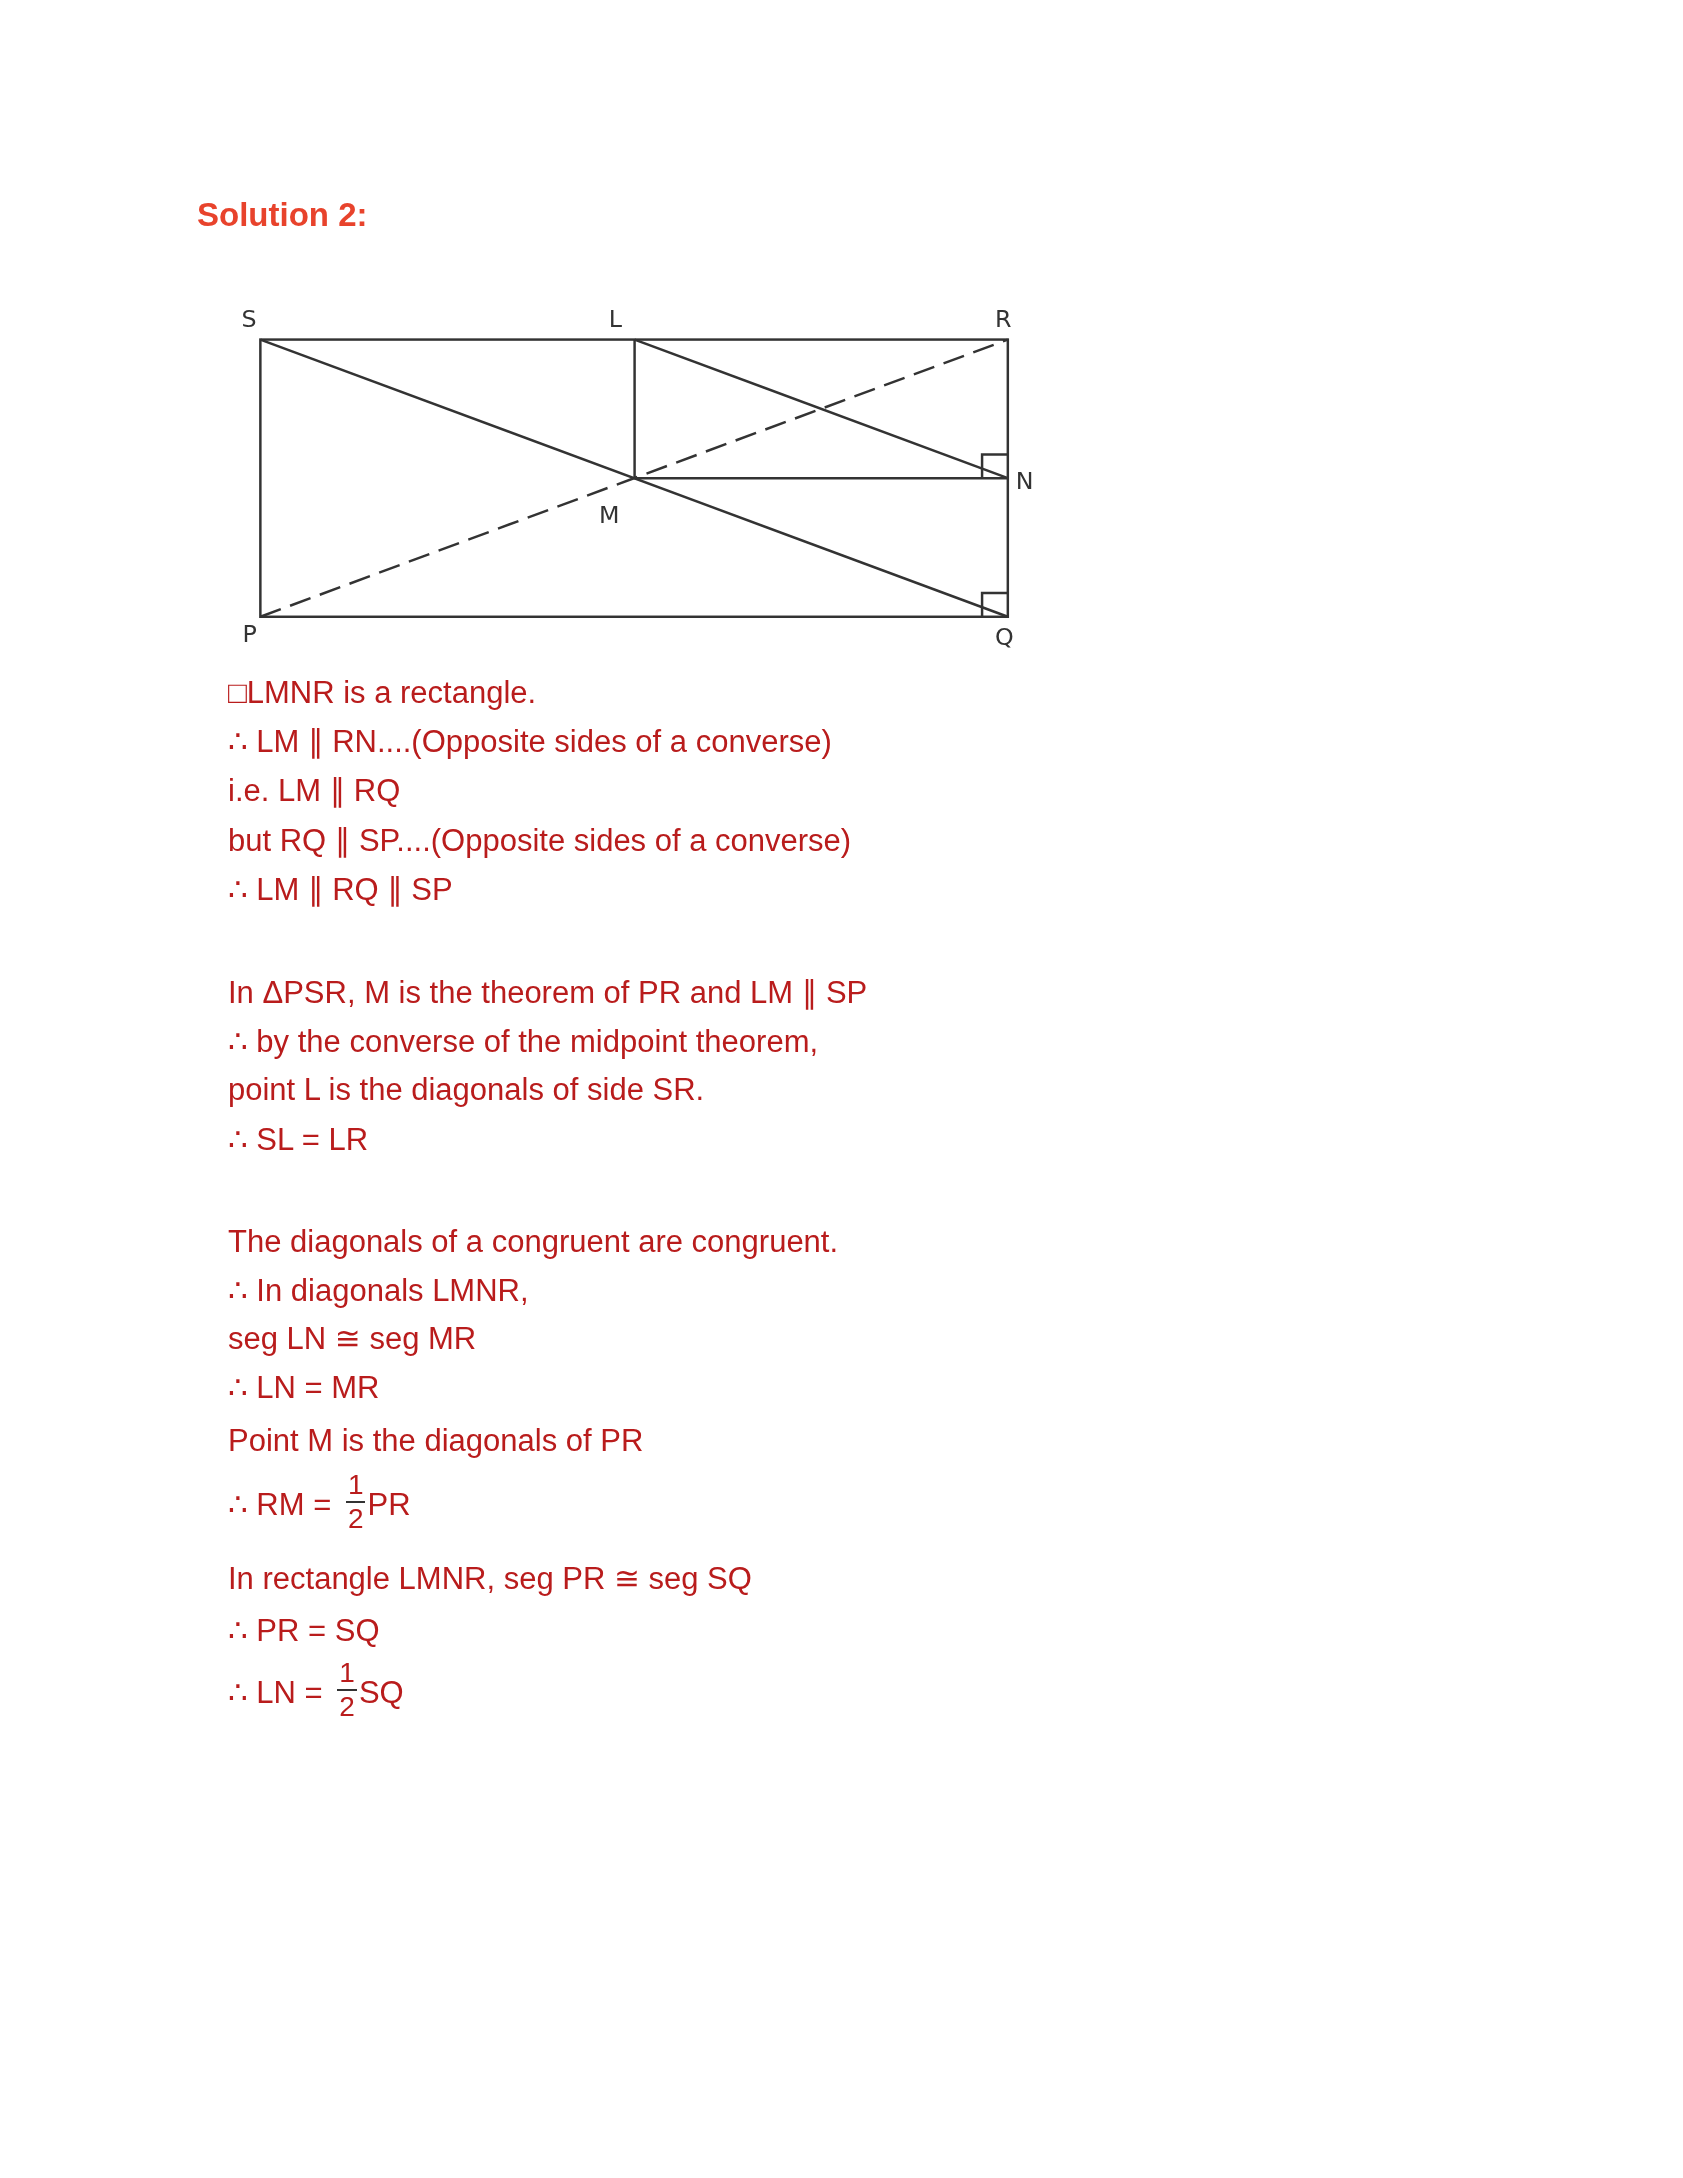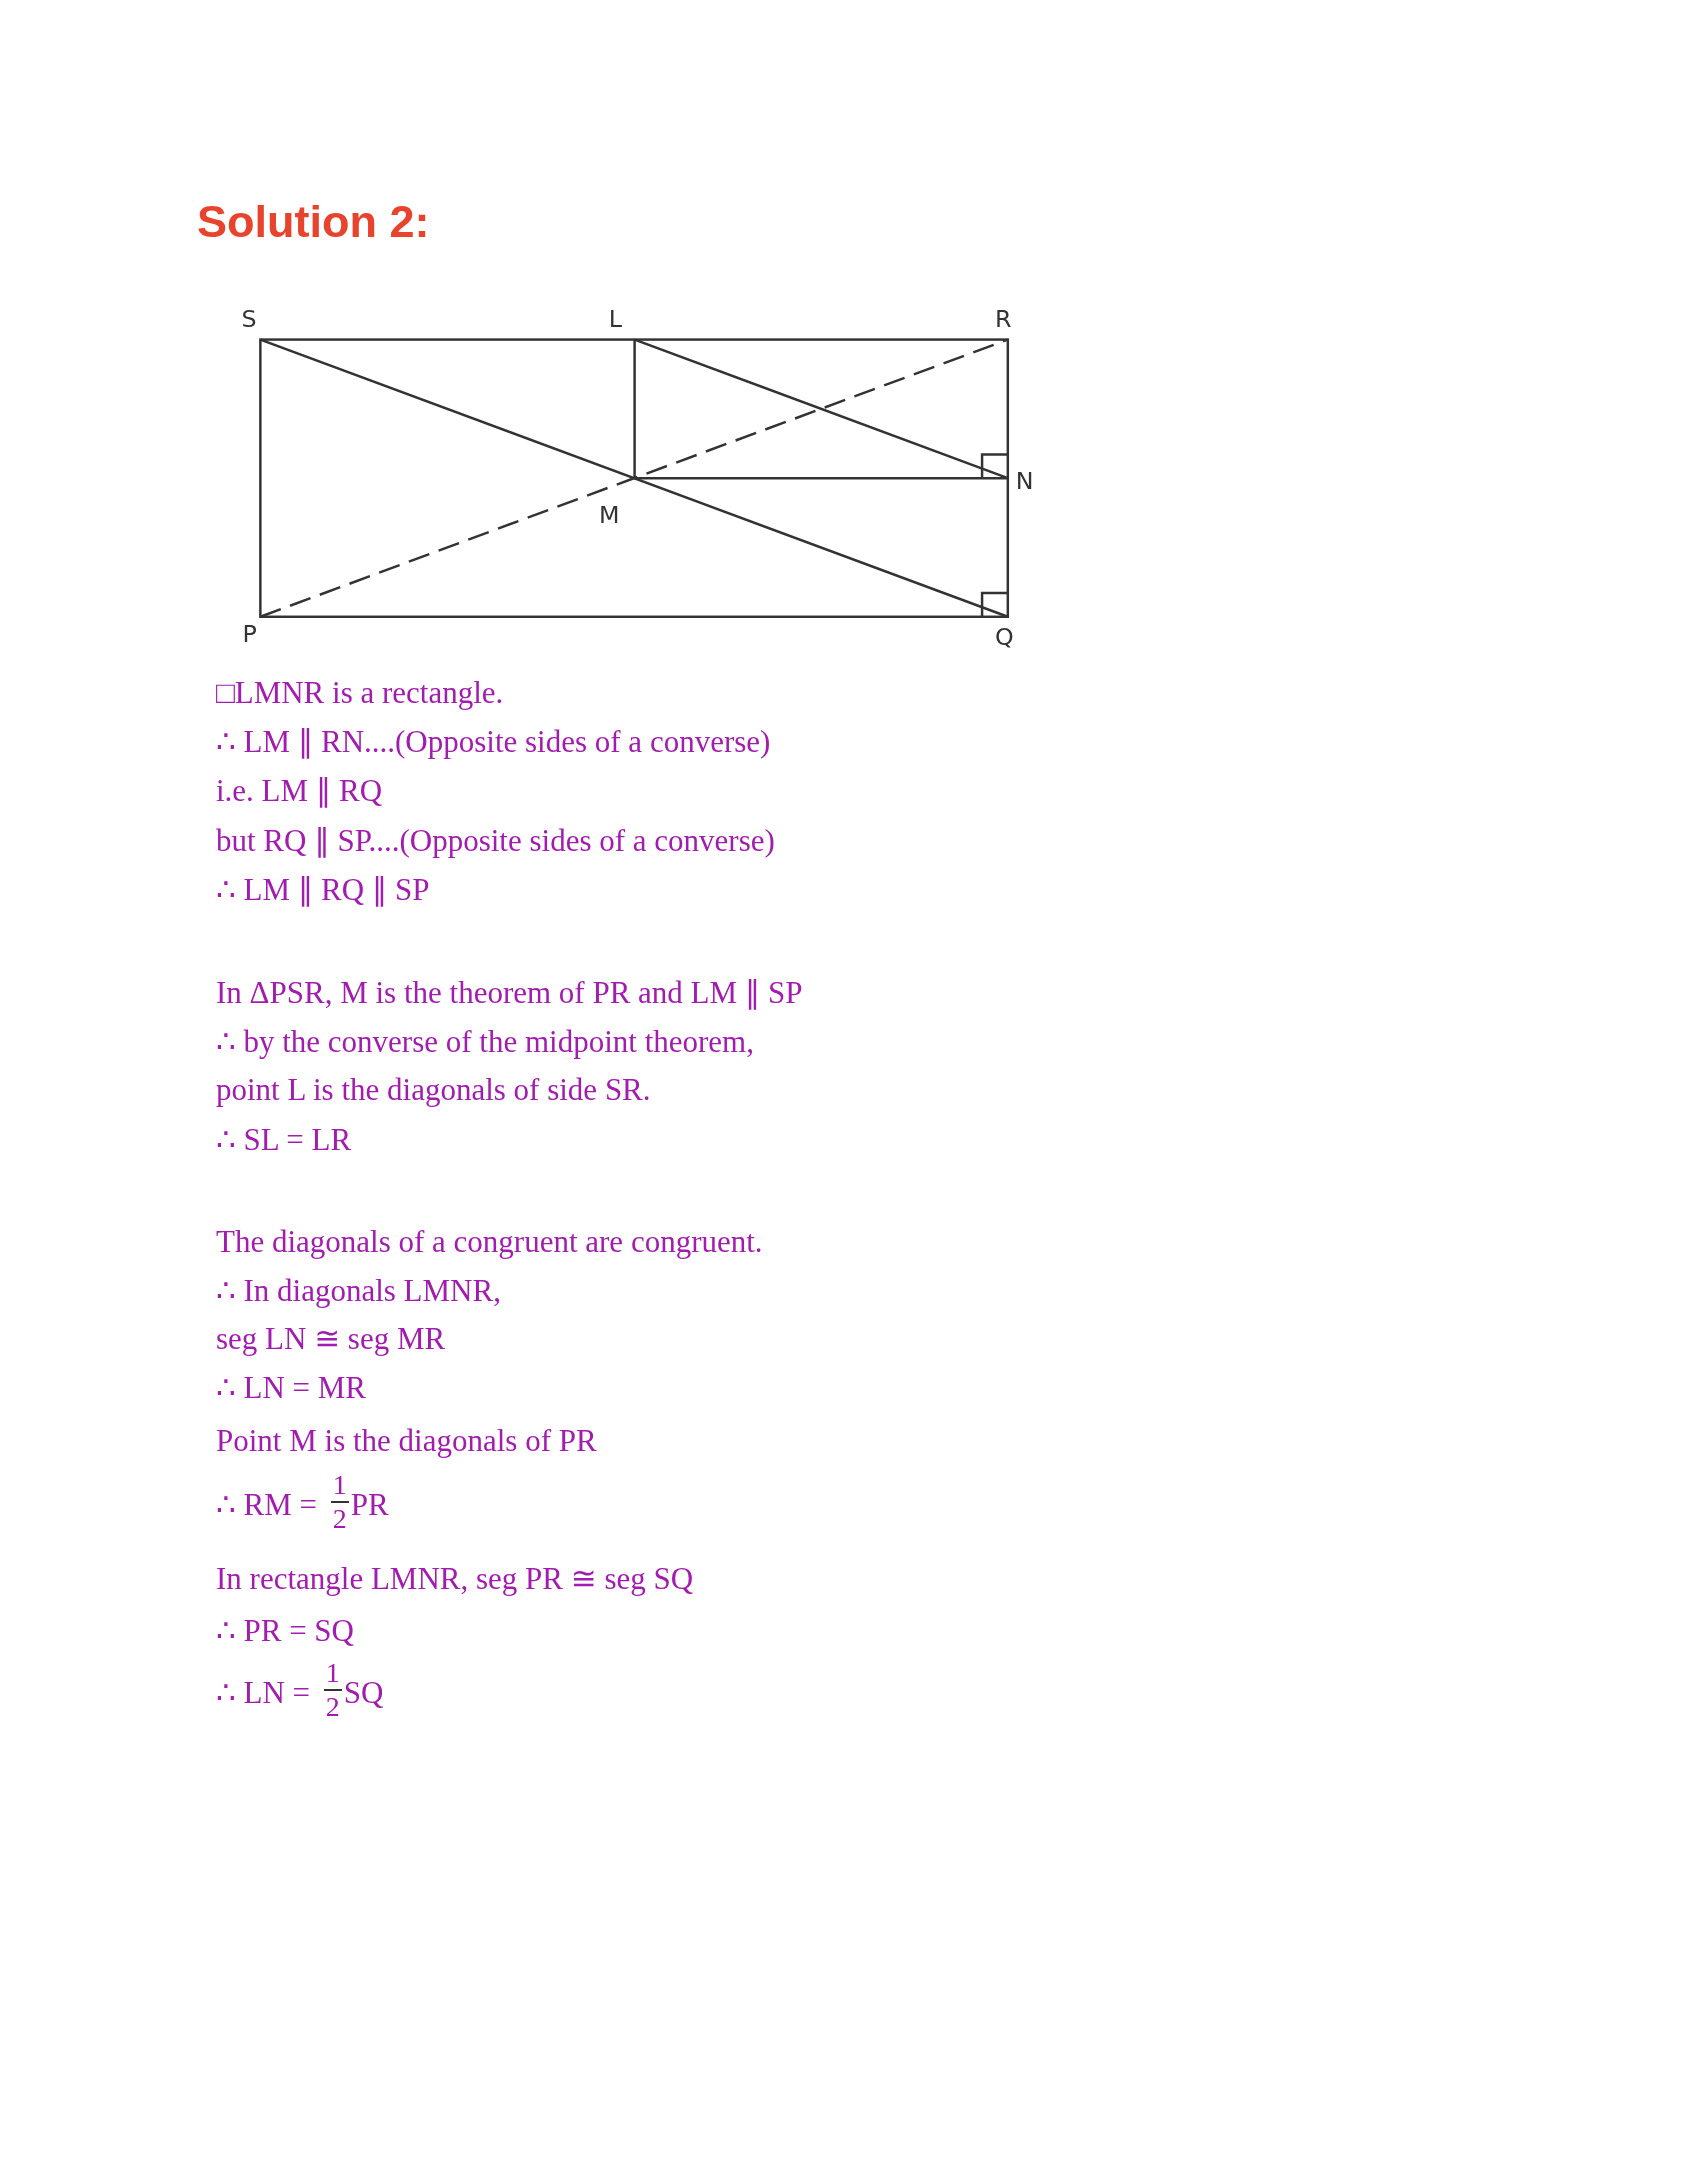--- a/index.html
+++ b/index.html
@@ -1,29 +1,29 @@
 <!DOCTYPE html>
 <html><head>
 <meta charset="utf-8">
 <style>
   html, body { margin: 0; padding: 0; background: #ffffff; }
   body { width: 1683px; height: 2178px; position: relative; overflow: hidden; }
   .heading {
     position: absolute; left: 197px; top: 196px;
     font-family: "Liberation Sans", sans-serif; font-weight: bold;
-    font-size: 45px; color: #e8432c; white-space: nowrap;
+    font-size: 33px; color: #e8432c; white-space: nowrap;
   }
   .diagram { position: absolute; left: 0; top: 0; }
   .vlabel {
     font-family: "DejaVu Sans", sans-serif; font-size: 24px; fill: #333333;
   }
   .line {
-    position: absolute; left: 216px;
-    font-family: Liberation Serif, serif; font-size: 31px;
-    color: #a21caf; white-space: nowrap; line-height: 1;
+    position: absolute; left: 228px;
+    font-family: Liberation Sans, sans-serif; font-size: 31px;
+    color: #b91c1c; white-space: nowrap; line-height: 1;
   }
   .frac {
     display: inline-block; vertical-align: middle; text-align: center;
     font-size: 28px; line-height: 1; margin: 0 2px 0 6px;
   }
   .frac .num { display: block; padding: 0 2px 2px; border-bottom: 2px solid #333; }
   .frac .den { display: block; padding: 2px 2px 0; }
   .frac-line .frac { position: relative; top: -2px; }
 </style>
 </head>

